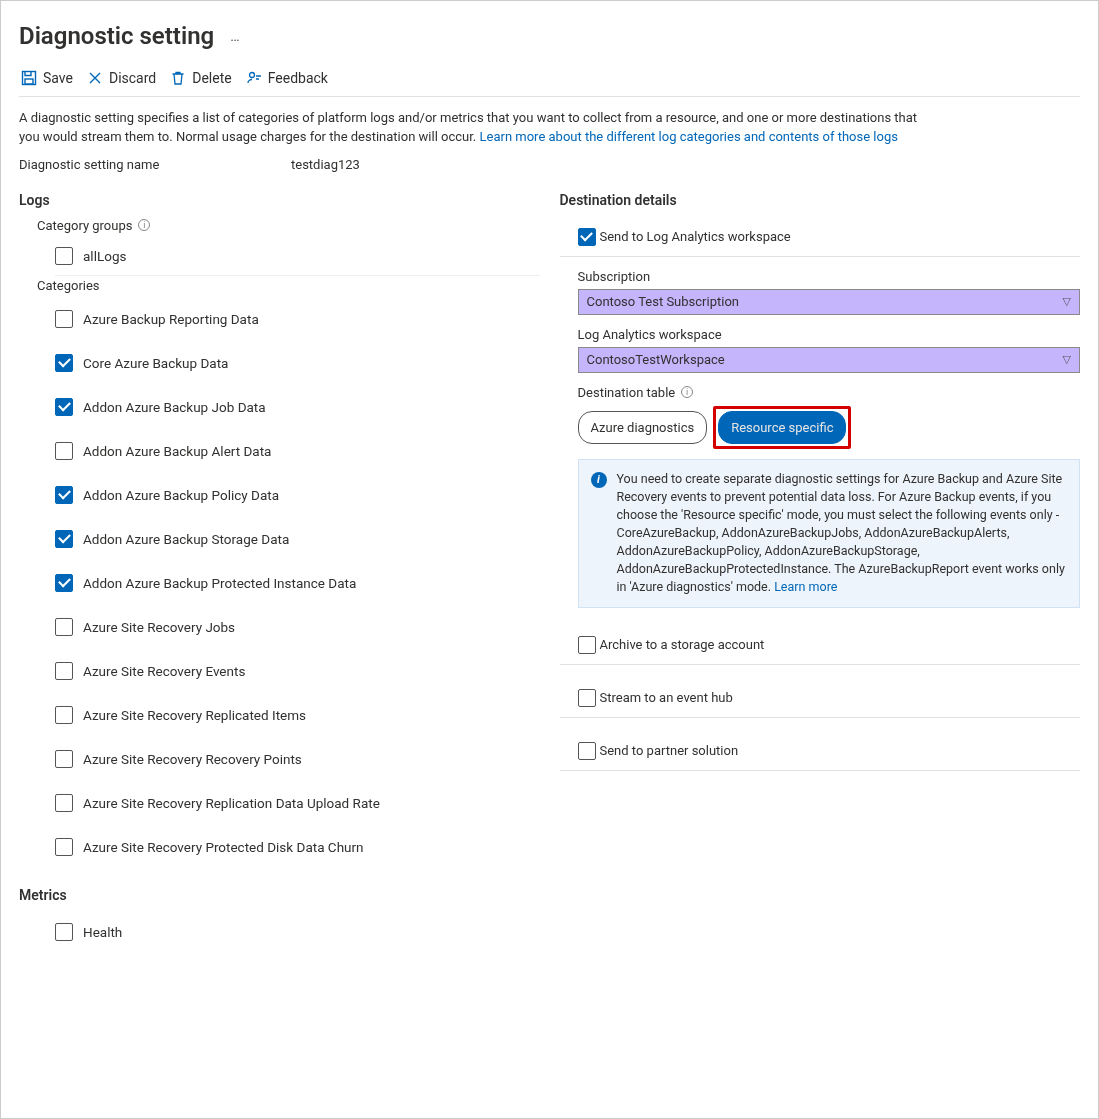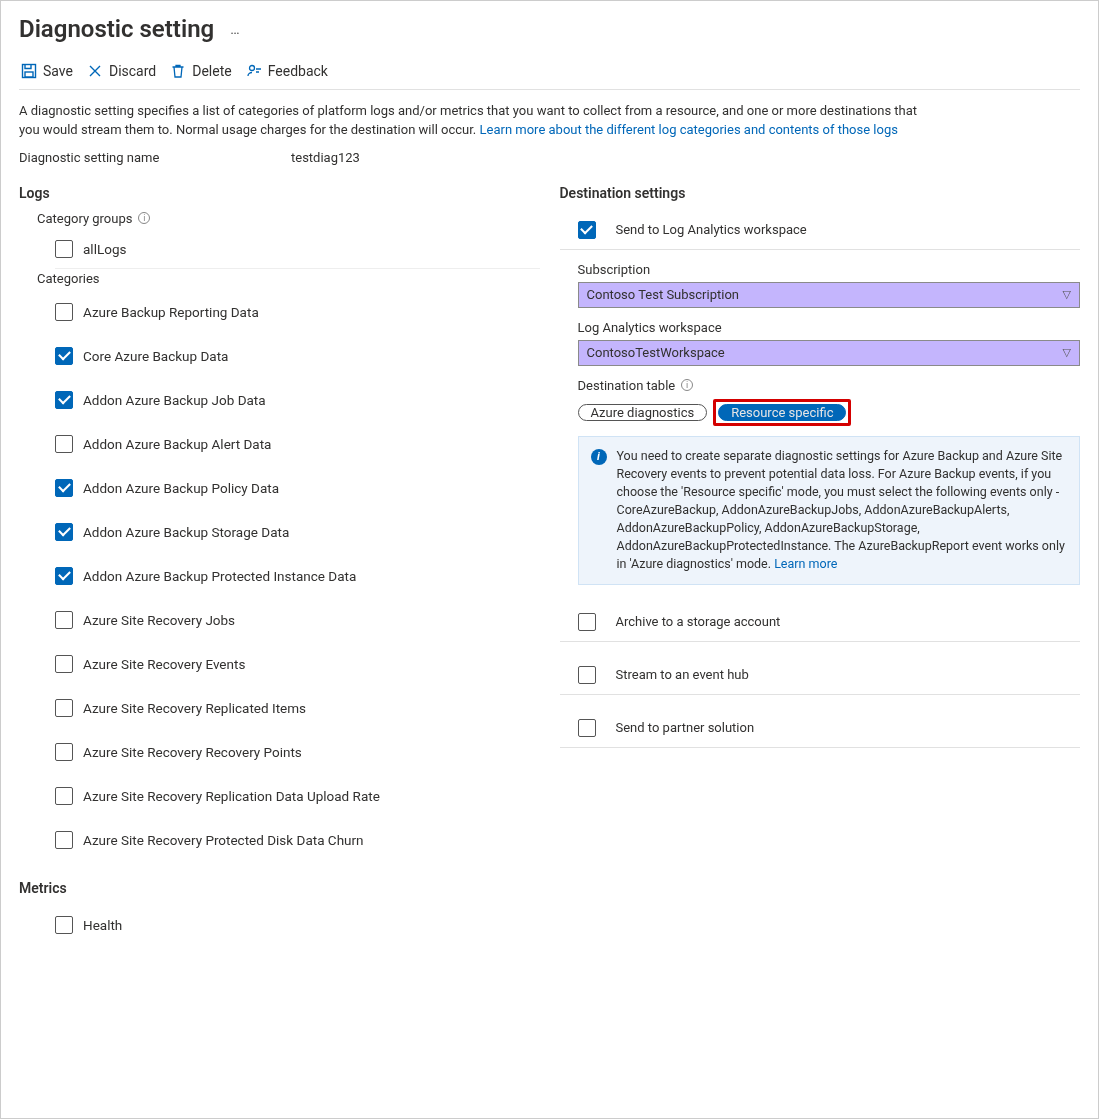--- a/index.html
+++ b/index.html
@@ -13,22 +13,23 @@
   .page {
     border: 1px solid #ccc;
     width: 1099px;
     height: 1119px;
     padding: 0 18px 18px 18px;
     overflow: hidden;
   }
   .title-row {
     display: flex;
     align-items: center;
-    padding-top: 14px;
+    padding-top: 2px;
     padding-bottom: 4px;
+    margin-top: 19px;
   }
   .page-title {
     font-size: 24px;
     font-weight: 600;
     margin: 0;
   }
   .more-dots {
     margin-left: 16px;
     font-size: 14px;
     letter-spacing: 1px;
@@ -125,21 +126,21 @@
     width: 5px; height: 9px;
     border: solid #fff;
     border-width: 0 2px 2px 0;
     transform: rotate(45deg) translate(-1px,-1px);
   }
   .cat-list .chk-row { border-bottom: none; padding: 13px 0; }
   .dest-block { margin-bottom: 6px; }
   .dest-head {
     display: flex;
     align-items: center;
-    gap: 20px;
+    gap: 4px;
     padding: 10px 0;
     border-bottom: 1px solid #e1e1e1;
   }
   .field-label { font-size: 13px; margin: 12px 0 5px 0; display:flex; align-items:center; gap:6px;}
   .dropdown {
     border: 1px solid #8a8a8a;
     height: 26px;
     display: flex;
     align-items: center;
     justify-content: space-between;
@@ -151,21 +152,21 @@
   .chev { font-size: 11px; color: #555; }
   .toggle-group {
     display: flex;
     gap: 6px;
     align-items: center;
     margin: 6px 0 10px 0;
   }
   .pill {
     border: 1px solid #555;
     border-radius: 14px;
-    padding: 0 12px;
+    padding: 8px 12px;
     font-size: 13px;
     cursor: pointer;
     background: #fff;
   }
   .pill.selected {
     background: #0067b8;
     border-color: #0067b8;
     color: #e5e5e5;
   }
   .red-highlight {
@@ -327,21 +328,21 @@
         <div class="indent-2">
           <div class="chk-row noborder">
             <div class="chk"></div>
             <span>Health</span>
           </div>
         </div>
       </div>
     </div>
 
     <div class="col">
-      <div class="section-h">Destination settings</div>
+      <div class="section-h">Destination details</div>
 
       <div class="dest-block">
         <div class="dest-head dest-indent">
           <div class="chk checked"></div>
           <span>Send to Log Analytics workspace</span>
         </div>
 
         <div class="dest-indent">
           <div class="field-label">Subscription</div>
           <div class="dropdown">

